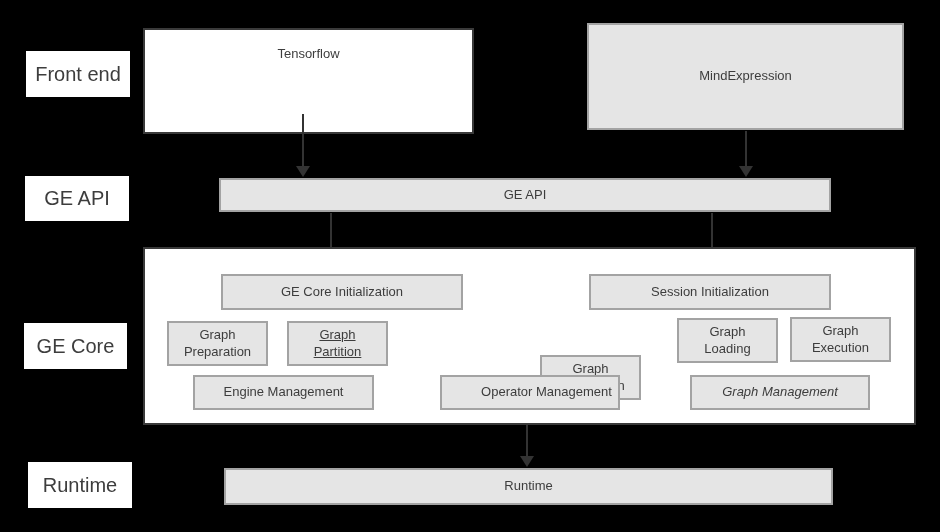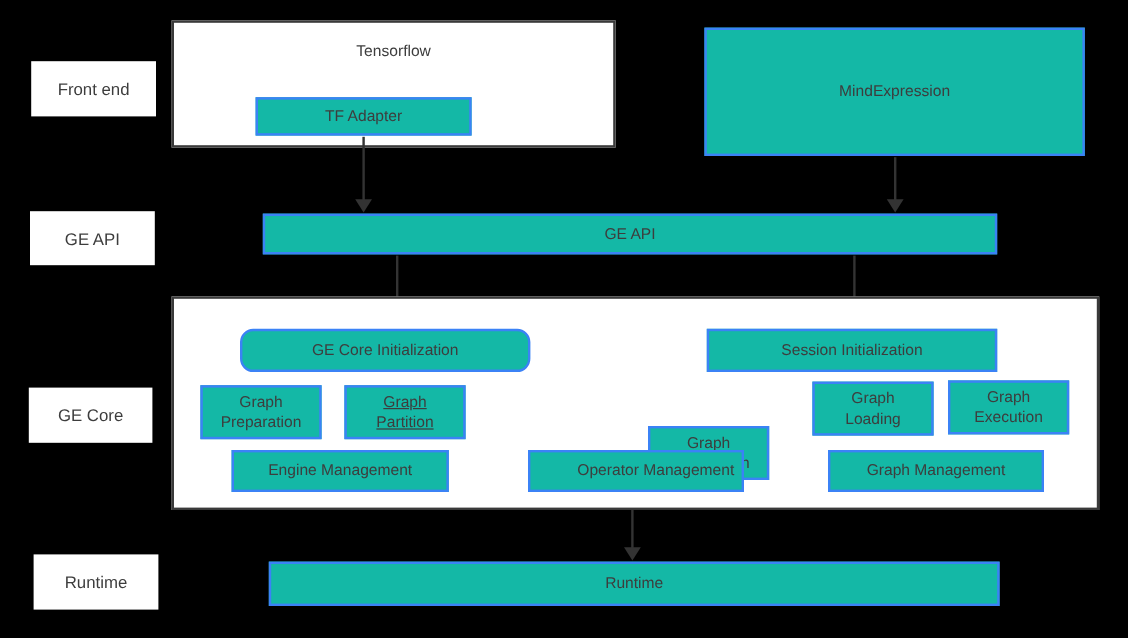--- a/index.html
+++ b/index.html
@@ -15,27 +15,27 @@
     font-family: "Liberation Sans", sans-serif;
     color: #3d3d3d;
     overflow: hidden;
   }
   .side-label {
     position: absolute;
     background: #ffffff;
     display: flex;
     align-items: center;
     justify-content: center;
-    font-size: 14px;
+    font-size: 20px;
     color: #3d3d3d;
   }
   .box {
     position: absolute;
-    background: #14b8a6;
-    border: 2px solid #3b82f6;
+    background: #e5e5e5;
+    border: 2px solid #a3a3a3;
     box-sizing: border-box;
     display: flex;
     align-items: center;
     justify-content: center;
     font-size: 13px;
     color: #3d3d3d;
     text-align: center;
     line-height: 1.25;
   }
   .container-box {
@@ -76,24 +76,23 @@
 </head>
 <body>
 
 <div id="stage">
 
   <div class="side-label" style="left:26px; top:51px; width:104px; height:46px;">Front end</div>
   <div class="side-label" style="left:25px; top:176px; width:104px; height:45px;">GE API</div>
   <div class="side-label" style="left:24px; top:323px; width:103px; height:46px;">GE Core</div>
   <div class="side-label" style="left:28px; top:462px; width:104px; height:46px;">Runtime</div>
 
-  <div class="container-box" style="left:143px; top:17px; width:370px; height:106px;">
+  <div class="container-box" style="left:143px; top:28px; width:331px; height:106px;">
     <div class="box-title" style="top:16px;">Tensorflow</div>
   </div>
-  <div class="box" style="left:213px; top:81px; width:180px; height:32px;">TF Adapter</div>
 
   <div class="box" style="left:587px; top:23px; width:317px; height:107px;">MindExpression</div>
 
   <div class="arrow" style="left:296px; top:114px; height:63px;">
     <div class="arrow-line" style="height:54px;"></div>
     <div class="arrow-head"></div>
   </div>
 
   <div class="arrow" style="left:739px; top:131px; height:46px;">
     <div class="arrow-line" style="height:37px;"></div>
@@ -107,32 +106,32 @@
     <div class="arrow-head"></div>
   </div>
 
   <div class="arrow" style="left:705px; top:213px; height:59px;">
     <div class="arrow-line" style="height:50px;"></div>
     <div class="arrow-head"></div>
   </div>
 
   <div class="container-box" style="left:143px; top:247px; width:773px; height:178px;"></div>
 
-  <div class="box" style="left:200px; top:274px; width:242px; height:36px;border-radius:11px;">GE Core Initialization</div>
+  <div class="box" style="left:221px; top:274px; width:242px; height:36px;">GE Core Initialization</div>
   <div class="box" style="left:589px; top:274px; width:242px; height:36px;">Session Initialization</div>
 
   <div class="box" style="left:167px; top:321px; width:101px; height:45px; padding:0 10px;">Graph Preparation</div>
   <div class="box" style="left:287px; top:321px; width:101px; height:45px; padding:0 6px;text-decoration:underline;">Graph Partition</div>
   <div class="box" style="left:540px; top:321px; width:101px; height:45px; padding:0 22px;margin-top:34px;">Graph Compilation</div>
   <div class="box" style="left:665px; top:318px; width:101px; height:45px; padding:0 6px;margin-left:12px;">Graph Loading</div>
   <div class="box" style="left:790px; top:317px; width:101px; height:45px; padding:12px 6px;">Graph Execution</div>
 
   <div class="box" style="left:193px; top:375px; width:181px; height:35px;">Engine Management</div>
   <div class="box" style="left:440px; top:375px; width:180px; height:35px;padding-left:33px;">Operator Management</div>
-  <div class="box" style="left:690px; top:375px; width:180px; height:35px;">Graph Management</div>
+  <div class="box" style="left:690px; top:375px; width:180px; height:35px;font-style:italic;">Graph Management</div>
 
   <div class="arrow" style="left:520px; top:425px; height:42px;">
     <div class="arrow-line" style="height:33px;"></div>
     <div class="arrow-head"></div>
   </div>
 
   <div class="box" style="left:224px; top:468px; width:609px; height:37px;">Runtime</div>
 
 </div>
 

